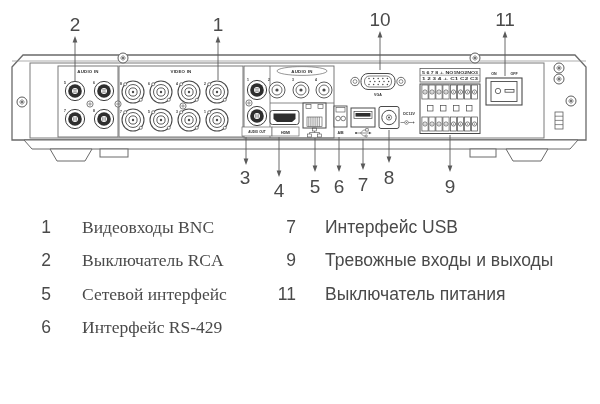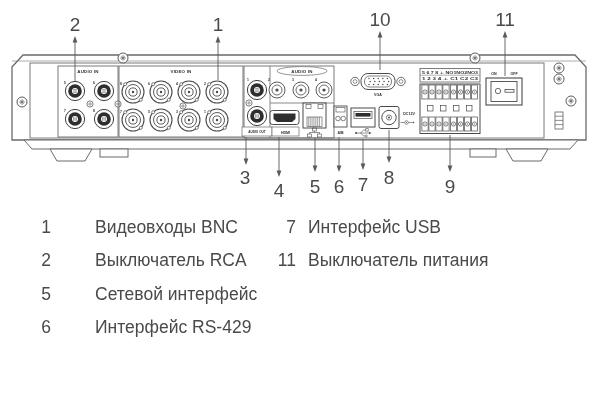--- a/index.html
+++ b/index.html
@@ -9,22 +9,22 @@
   .callout-num{font-size:19px;fill:#4a4a4a;}
   .box-title{font-size:4.4px;font-weight:bold;fill:#2e2e2e;letter-spacing:.2px;}
   .jack-num{font-size:3.4px;font-weight:bold;fill:#2e2e2e;}
   .port-label{font-size:3.6px;font-weight:bold;fill:#2e2e2e;}
   .tiny-label{font-size:3.1px;font-weight:bold;fill:#2e2e2e;}
   .legend{display:flex;padding-left:37px;color:#4a4a4a;font-size:17.5px;line-height:33.4px;padding-top:2px;}
   .legend .col-left{width:233px;}
   .legend .row{white-space:nowrap;}
   .legend .num{display:inline-block;min-width:14px;text-align:right;}
   .legend .col-right .num{min-width:26px;}
-  .legend .col-left .lbl{margin-left:44px;}
-  .legend .col-right .lbl{margin-left:12px;text-align:right;}
+  .legend .col-left .lbl{margin-left:31px;font-family:Liberation Serif, serif;}
+  .legend .col-right .lbl{margin-left:29px;text-align:right;}
 </style>
 </head>
 <body>
 
 <div class="stage">
 
 <svg width="600" height="205" viewBox="0 0 600 205">
   <defs>
     <g id="screw5">
       <circle r="5" fill="#fff" stroke="#5d5d5d" stroke-width="1"></circle>
@@ -346,17 +346,18 @@
 
 <div class="legend">
   <div class="col col-left">
     <div class="row"><span class="num">1</span><span class="lbl">Видеовходы BNC</span></div>
     <div class="row"><span class="num">2</span><span class="lbl">Выключатель RCA</span></div>
     <div class="row"><span class="num">5</span><span class="lbl">Сетевой интерфейс</span></div>
     <div class="row"><span class="num">6</span><span class="lbl">Интерфейс RS-429</span></div>
   </div>
   <div class="col col-right">
     <div class="row"><span class="num">7</span><span class="lbl">Интерфейс USB</span></div>
+    <div class="row"><span class="num">9</span><span class="lbl">Тревожные входы и выходы</span></div>
     <div class="row"><span class="num">11</span><span class="lbl">Выключатель питания</span></div>
   </div>
 </div>
 
 </div>
 
 </body></html>

